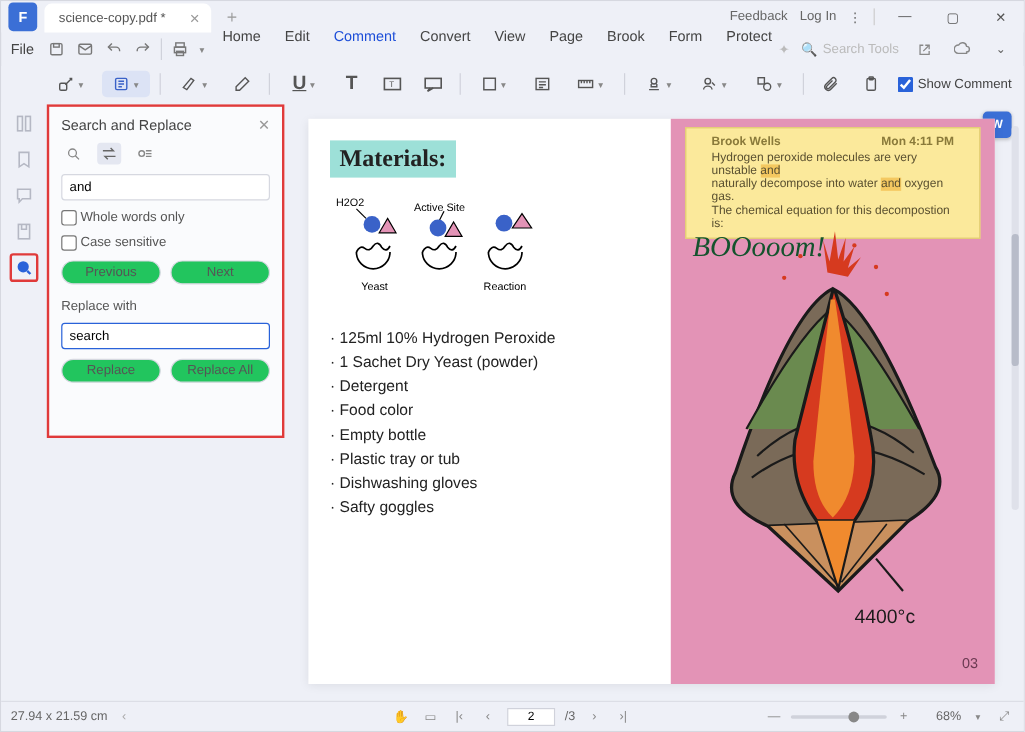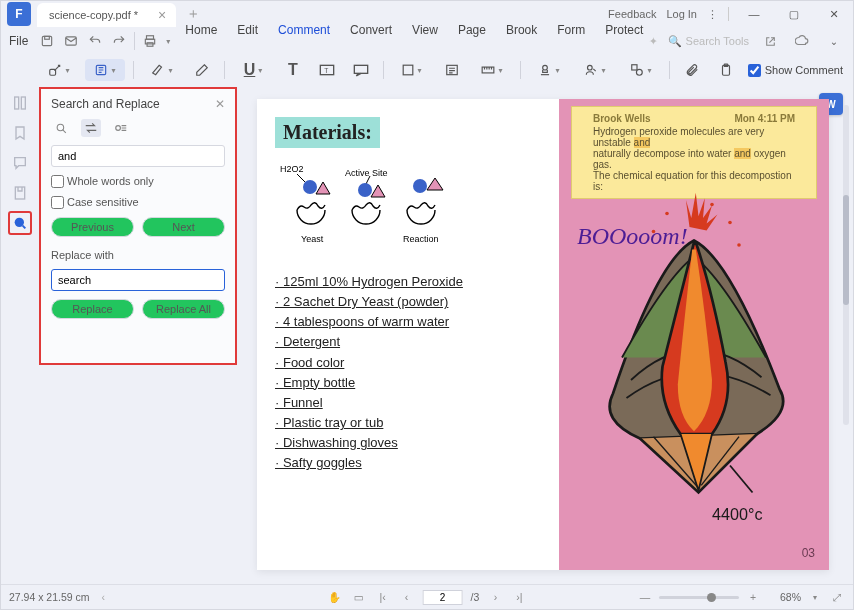--- a/index.html
+++ b/index.html
@@ -55,27 +55,27 @@
 .btn-row { display: flex; gap: 8px; }
 .btn { flex: 1; border: 1px solid #d6d8e0; background: #22c55e; border-radius: 12px; padding: 3px 0; font-size: 11px; text-align: center; cursor: pointer; }
 
 
 .canvas-wrap { flex: 1; position: relative; overflow: hidden; }
 .canvas { position: absolute; left: 20px; top: 14px; right: 24px; bottom: 14px; background: #fff; box-shadow: 0 2px 8px rgba(0,0,0,0.08); display: flex; }
 .pageL { flex: 1; padding: 18px 14px 20px 18px; font-size: 12px; color: #222; }
 .pageR { flex: 1; background: #e393b6; position: relative; }
 .mat-title { display: inline-block; background: #9de0d8; padding: 4px 8px; font-weight: 800; font-size: 20px; font-family: Georgia, serif; }
 .diagram { margin-top: 12px; height: 92px; position: relative; }
-.mat-list { margin-top: 20px; line-height: 1.55; font-size: 13px; text-decoration: underline; }
+.mat-list { margin-top: 20px; line-height: 1.55; font-size: 13px; }
 
 
 .sticky { position: absolute; top: 7px; left: 12px; right: 12px; background: #fbe99b; border: 1px solid #e0cb6e; padding: 6px 21px; font-size: 10px; color: #5a5030; }
 .sticky-head { display: flex; justify-content: space-between; font-weight: bold; color: #8a7a3a; margin-bottom: 2px; }
 .hl { background: #f4c860; }
-.boom { position: absolute; top: 124px; left: 18px; font-size: 24px; color: #4c1d95; font-style: italic; font-family: Georgia, serif; }
+.boom { position: absolute; top: 94px; left: 18px; font-size: 24px; color: #14532d; font-style: italic; font-family: Georgia, serif; }
 .pgnum { position: absolute; bottom: 10px; right: 14px; font-size: 12px; color: #6b3a52; }
 
 
 .volcano { position: absolute; top: 82px; left: 18px; right: 18px; bottom: 36px; }
 
 
 .word-ic { position: absolute; top: 8px; right: 10px; width: 24px; height: 22px; background: #3b6fd6; border-radius: 4px; color: #fff; display: flex; align-items: center; justify-content: center; font-size: 10px; font-weight: bold; box-shadow: 0 1px 3px rgba(0,0,0,.2);}
 
 
 .status { height: 22px; display: flex; align-items: center; font-size: 10.5px; color: #666; padding: 12px 8px; border-top: 1px solid #dcdee6; background: #eef0f7; }
@@ -396,26 +396,24 @@
               <path d="M77 50 q3 -6 7 -3 q4 3 7 -2 q4 -5 7 1 q4 5 7 -1" fill="none" stroke="#000" stroke-width="1.4"></path>
               <circle cx="145" cy="26" r="7" fill="#3a62c8"></circle>
               <polygon points="160,18 168,30 152,30" fill="#e393b6" stroke="#000"></polygon>
               <path d="M132 50 a14 14 0 1 0 28 0" fill="none" stroke="#000" stroke-width="1.4"></path>
               <path d="M132 50 q3 -6 7 -3 q4 3 7 -2 q4 -5 7 1 q4 5 7 -1" fill="none" stroke="#000" stroke-width="1.4"></path>
               <text x="128" y="82" font-size="9" font-family="cursive">Reaction</text>
             </svg>
           </div>
           <div class="mat-list" id="mat-list">
               <div>· 125ml 10% Hydrogen Peroxide</div>
-              <div>· 2 Sachet Dry Yeast (powder)</div>
-              <div>· 4 tablespoons of warm water</div>
+              <div>· 1 Sachet Dry Yeast (powder)</div>
               <div>· Detergent</div>
               <div>· Food color</div>
               <div>· Empty bottle</div>
-              <div>· Funnel</div>
               <div>· Plastic tray or tub</div>
               <div>· Dishwashing gloves</div>
               <div>· Safty goggles</div>
             </div>
         </div>
 
         <div class="pageR">
           <div class="sticky">
             <div class="sticky-head">
               <span>Brook Wells</span>

